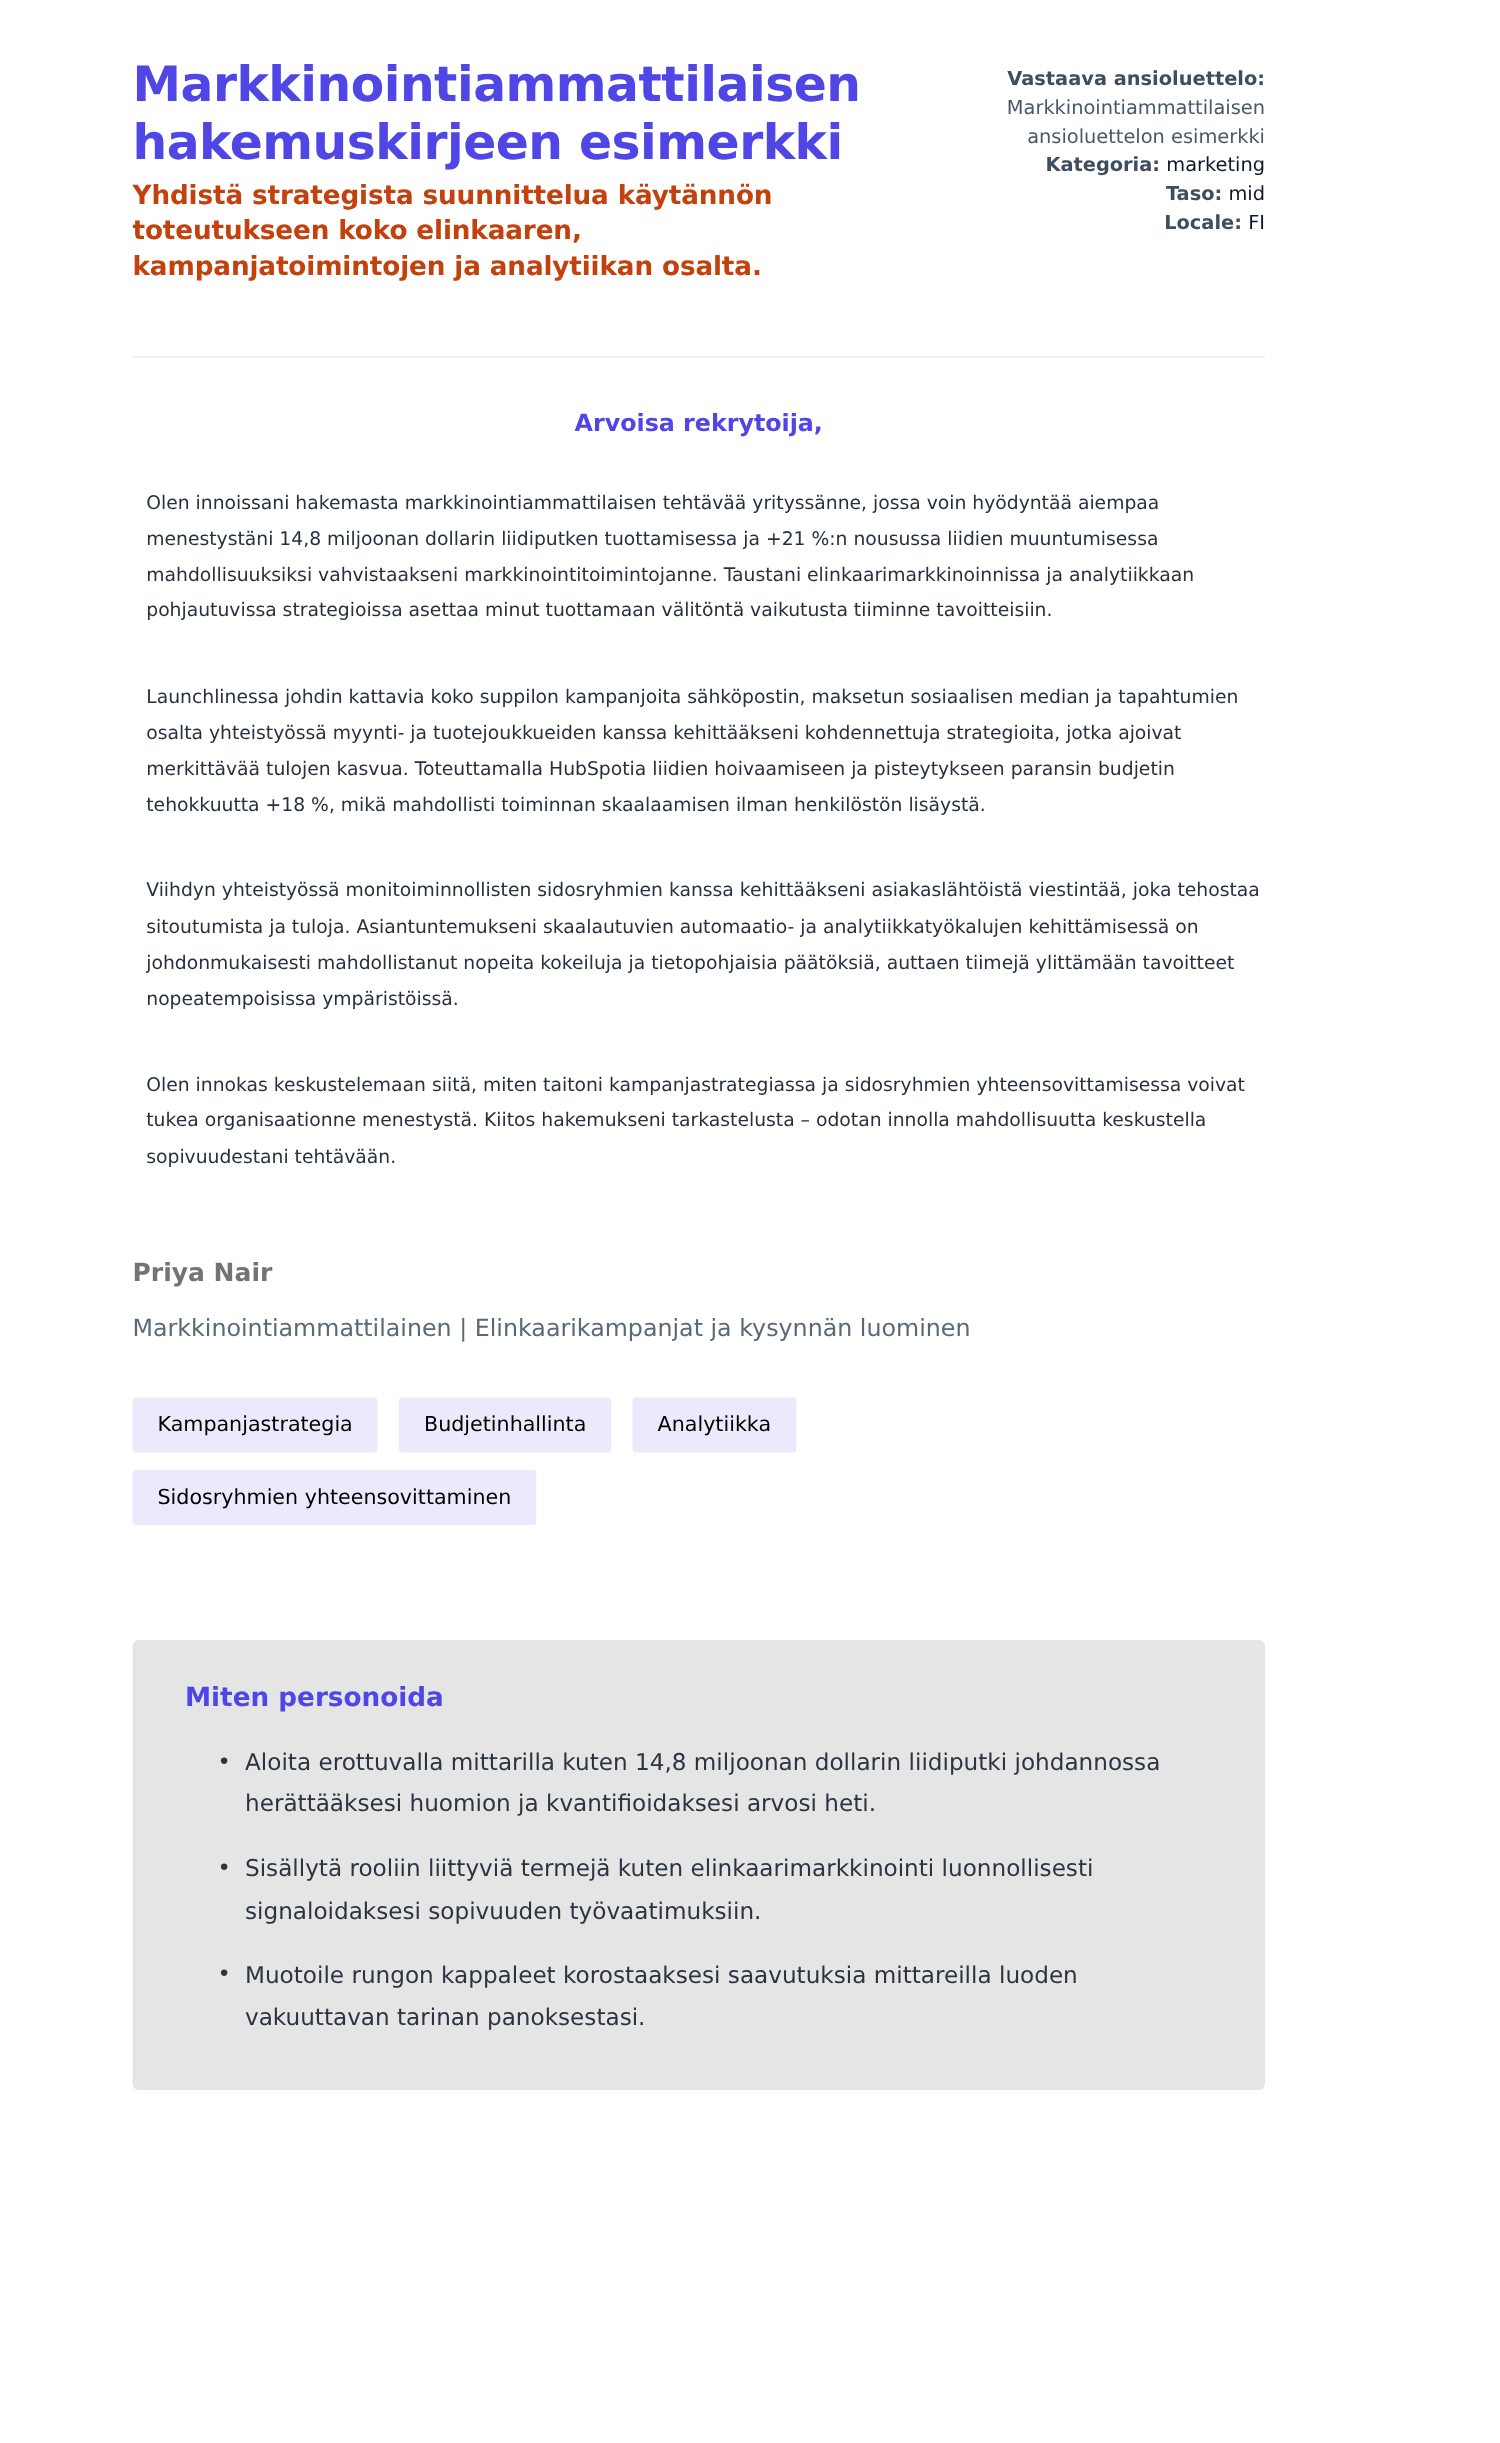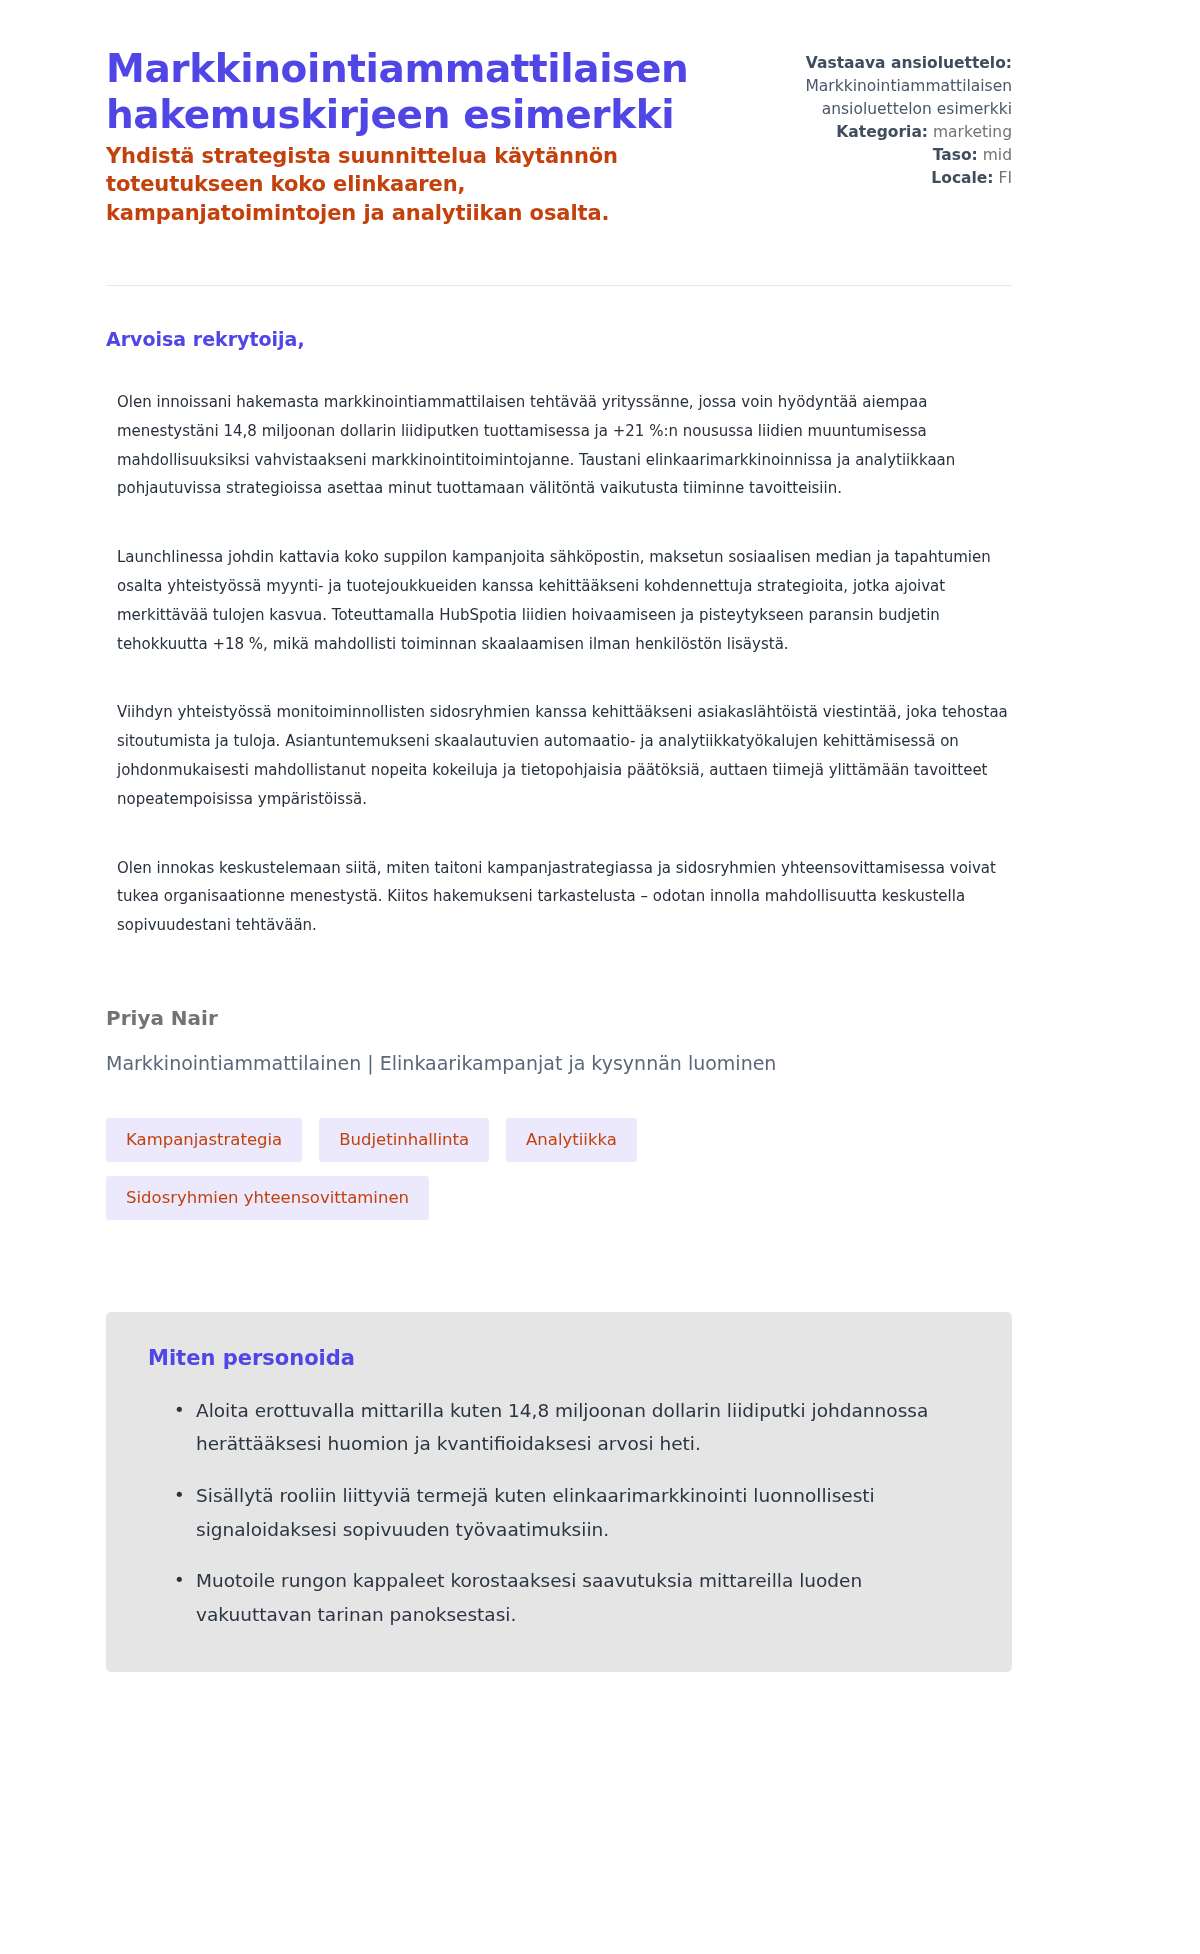--- a/index.html
+++ b/index.html
@@ -54,38 +54,39 @@
     flex: 0 0 auto;
     text-align: right;
     font-size: 15.5px;
     line-height: 1.48;
     color: #4a5768;
     padding-top: 6px;
     max-width: 270px;
   }
   .meta-line { white-space: normal; }
   .meta-label { font-weight: bold; color: #3f4d5e; margin-top: 40px; }
-  .meta-value { color: #737373; }
+  .meta-value { color: #0f172a; }
   .meta-resume-name { color: #4a5768; }
 
   .header-rule {
     margin: 58px 82px 0 106px;
     height: 1px;
     background: #e6e8ef;
   }
 
   
   .letter {
     padding: 42px 82px 0 106px;
   }
   .greeting {
     font-size: 19px;
     font-weight: bold;
     color: #4f46e5;
     margin: 0 0 38px 0;
+    text-align: center;
   }
   .para {
     font-size: 15px;
     line-height: 1.92;
     color: #27313d;
     margin: 0 0 40px 11px;
     max-width: 1014px;
   }
 
   
@@ -107,21 +108,21 @@
   
   .tags {
     padding: 44px 82px 0 106px;
     display: flex;
     flex-wrap: wrap;
     gap: 14px 17px;
     max-width: 780px;
   }
   .tag {
     background: #ebe9fb;
-    color: #c2410c;
+    color: #000000;
     font-size: 16.5px;
     padding: 12px 20px;
     border-radius: 3px;
     line-height: 1.2;
     white-space: nowrap;
     text-align: center;
   }
 
   
   .tipbox-wrap {

